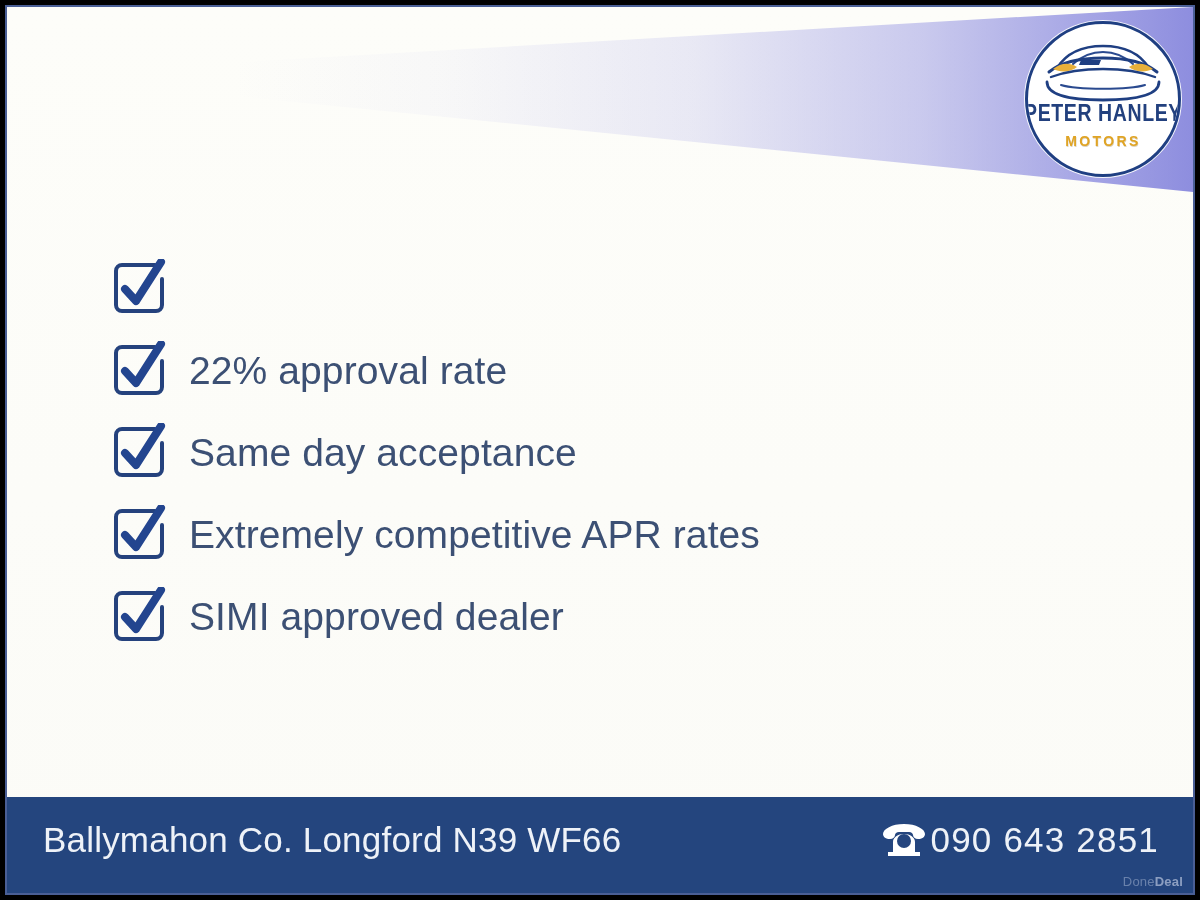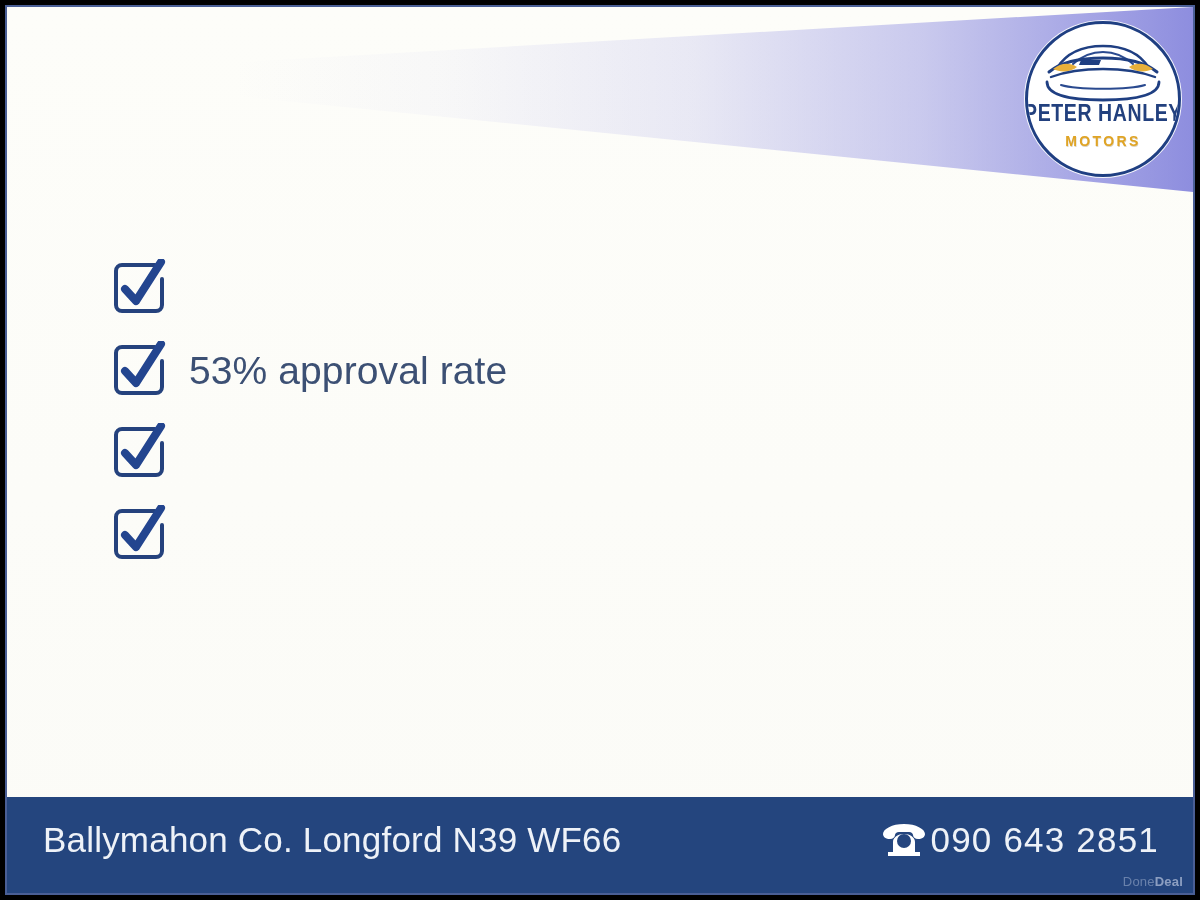--- a/index.html
+++ b/index.html
@@ -186,33 +186,42 @@
         <svg class="check-icon" viewBox="0 0 56 58">
           <path d="M44 6 H11 a6 6 0 0 0 -6 6 v34 a6 6 0 0 0 6 6 h34 a6 6 0 0 0 6 -6 V20" fill="none" stroke="#25427d" stroke-width="4" stroke-linecap="round"></path>
           <path d="M14 30 L25 42 L50 3" fill="none" stroke="#23458f" stroke-width="8" stroke-linecap="round" stroke-linejoin="round"></path>
         </svg>
       </div>
       <div class="row">
         <svg class="check-icon" viewBox="0 0 56 58">
           <path d="M44 6 H11 a6 6 0 0 0 -6 6 v34 a6 6 0 0 0 6 6 h34 a6 6 0 0 0 6 -6 V20" fill="none" stroke="#25427d" stroke-width="4" stroke-linecap="round"></path>
           <path d="M14 30 L25 42 L50 3" fill="none" stroke="#23458f" stroke-width="8" stroke-linecap="round" stroke-linejoin="round"></path>
         </svg>
-        <div class="row-text">53% approval rate</div>
-      </div>
-      <div class="row">
-        <svg class="check-icon" viewBox="0 0 56 58">
-          <path d="M44 6 H11 a6 6 0 0 0 -6 6 v34 a6 6 0 0 0 6 6 h34 a6 6 0 0 0 6 -6 V20" fill="none" stroke="#25427d" stroke-width="4" stroke-linecap="round"></path>
-          <path d="M14 30 L25 42 L50 3" fill="none" stroke="#23458f" stroke-width="8" stroke-linecap="round" stroke-linejoin="round"></path>
-        </svg>
-      </div>
-      <div class="row">
-        <svg class="check-icon" viewBox="0 0 56 58">
-          <path d="M44 6 H11 a6 6 0 0 0 -6 6 v34 a6 6 0 0 0 6 6 h34 a6 6 0 0 0 6 -6 V20" fill="none" stroke="#25427d" stroke-width="4" stroke-linecap="round"></path>
-          <path d="M14 30 L25 42 L50 3" fill="none" stroke="#23458f" stroke-width="8" stroke-linecap="round" stroke-linejoin="round"></path>
-        </svg>
+        <div class="row-text">22% approval rate</div>
+      </div>
+      <div class="row">
+        <svg class="check-icon" viewBox="0 0 56 58">
+          <path d="M44 6 H11 a6 6 0 0 0 -6 6 v34 a6 6 0 0 0 6 6 h34 a6 6 0 0 0 6 -6 V20" fill="none" stroke="#25427d" stroke-width="4" stroke-linecap="round"></path>
+          <path d="M14 30 L25 42 L50 3" fill="none" stroke="#23458f" stroke-width="8" stroke-linecap="round" stroke-linejoin="round"></path>
+        </svg>
+        <div class="row-text">Same day acceptance</div>
+      </div>
+      <div class="row">
+        <svg class="check-icon" viewBox="0 0 56 58">
+          <path d="M44 6 H11 a6 6 0 0 0 -6 6 v34 a6 6 0 0 0 6 6 h34 a6 6 0 0 0 6 -6 V20" fill="none" stroke="#25427d" stroke-width="4" stroke-linecap="round"></path>
+          <path d="M14 30 L25 42 L50 3" fill="none" stroke="#23458f" stroke-width="8" stroke-linecap="round" stroke-linejoin="round"></path>
+        </svg>
+        <div class="row-text">Extremely competitive APR rates</div>
+      </div>
+      <div class="row">
+        <svg class="check-icon" viewBox="0 0 56 58">
+          <path d="M44 6 H11 a6 6 0 0 0 -6 6 v34 a6 6 0 0 0 6 6 h34 a6 6 0 0 0 6 -6 V20" fill="none" stroke="#25427d" stroke-width="4" stroke-linecap="round"></path>
+          <path d="M14 30 L25 42 L50 3" fill="none" stroke="#23458f" stroke-width="8" stroke-linecap="round" stroke-linejoin="round"></path>
+        </svg>
+        <div class="row-text">SIMI approved dealer</div>
       </div>
     </div>
 
     <div class="footer">
       <div class="footer-address">Ballymahon Co. Longford N39 WF66</div>
       <div class="footer-phone">
         <svg class="phone-icon" viewBox="0 0 46 36">
           <path d="M23 2 C11 2, 2 7, 2 12 C2 15, 5 17, 9 17 C12 17, 14 15, 14 13
                    C14 11.5, 15.5 10, 18 10 L28 10 C30.5 10, 32 11.5, 32 13
                    C32 15, 34 17, 37 17 C41 17, 44 15, 44 12 C44 7, 35 2, 23 2 Z" fill="#ffffff"></path>

